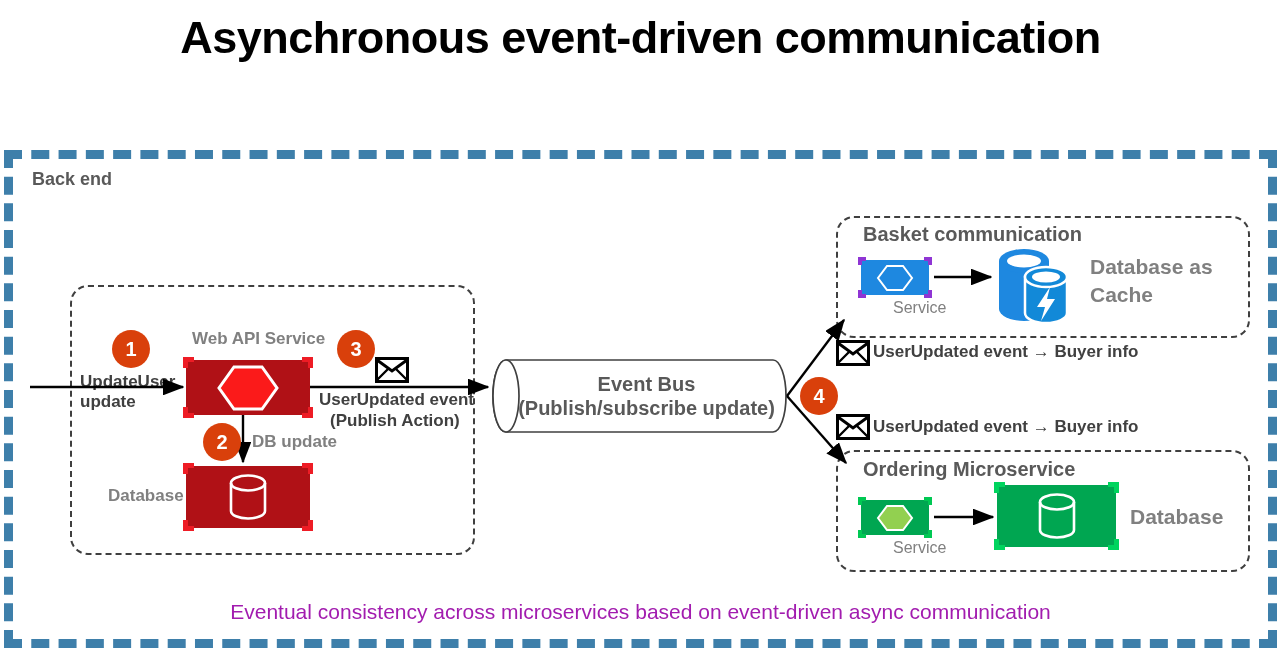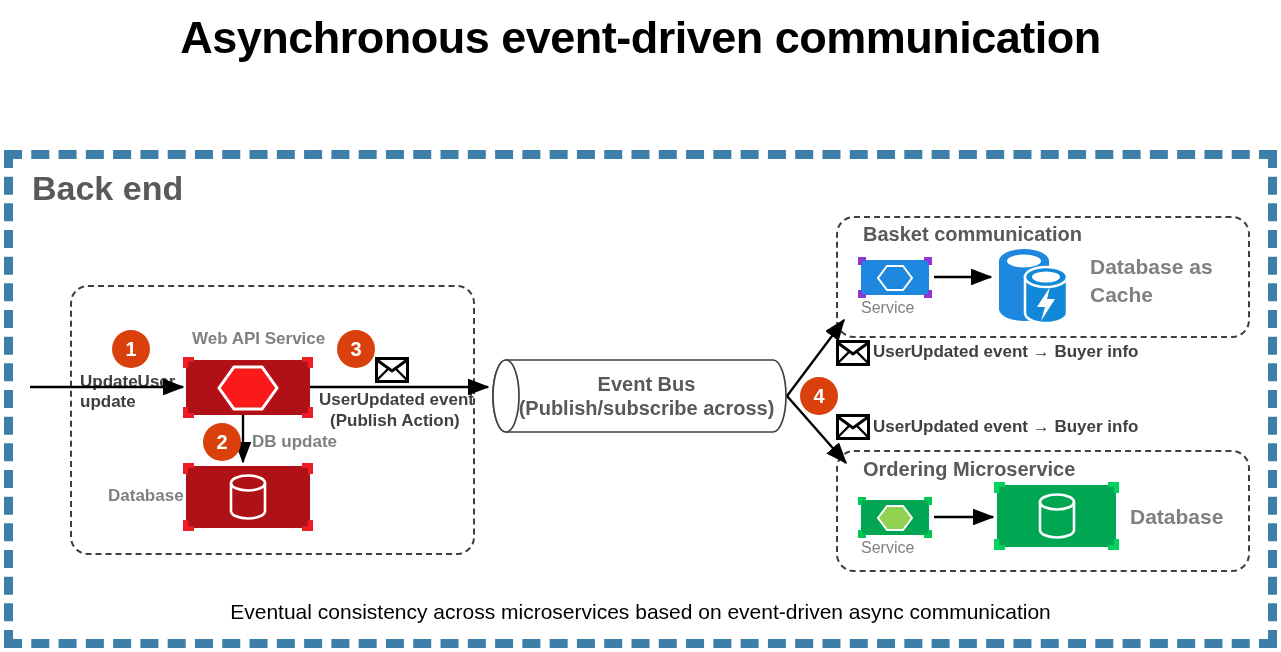--- a/index.html
+++ b/index.html
@@ -21,21 +21,21 @@
     font-size:38px;font-weight:normal;color:#0d0d0d;line-height:1.05;
   }
 
   
   #backend-frame{
     position:absolute;left:4px;top:150px;width:1273px;height:498px;
     border:9px dashed #3e7faa;box-sizing:border-box;
   }
   #backend-label{
     position:absolute;left:32px;top:169px;
-    font-size:34px;font-weight:bold;color:#595959;
+    font-size:18px;font-weight:bold;color:#595959;
   }
 
   
   .ms-box{
     position:absolute;border:2px dashed #3f3f3f;border-radius:18px;
     box-sizing:border-box;background:transparent;
   }
   .ms-title{
     position:absolute;font-size:20px;font-weight:bold;color:#595959;
     white-space:nowrap;
@@ -76,21 +76,21 @@
   #ordering-svc-tile{left:861px;top:500px;width:68px;height:35px;background:#00a651;}
   #ordering-svc-tile .bracket{border-color:#00c853;width:8px;height:8px;border-width:4px !important;}
   #ordering-svc-tile svg{position:absolute;left:50%;top:50%;transform:translate(-50%,-50%);}
 
   
   #ordering-db-tile{left:997px;top:485px;width:119px;height:62px;background:#00a651;}
   #ordering-db-tile .bracket{border-color:#00d45e;}
   #ordering-db-tile svg{position:absolute;left:50%;top:50%;transform:translate(-50%,-50%);}
 
   .tile-caption{
-    position:absolute;font-size:16px;color:#808080;white-space:nowrap;
+    position:absolute;font-size:16px;color:#808080;white-space:nowrap;margin-left:32px;
   }
 
   
   .lbl-bold{
     position:absolute;font-size:17px;font-weight:bold;color:#404040;
     line-height:1.16;white-space:nowrap;
   }
   .lbl-plain{
     position:absolute;font-size:17px;font-weight:bold;color:#808080;
     line-height:1.15;white-space:nowrap;
@@ -107,21 +107,21 @@
 
   
   .envelope{position:absolute;width:34px;height:26px;}
 
   
   #arrows{position:absolute;left:0;top:0;width:1281px;height:652px;pointer-events:none;}
 
   
   #bottom-caption{
     position:absolute;left:0;top:600px;width:1281px;text-align:center;
-    font-size:21px;color:#000000;
+    font-size:21px;color:#a21caf;
   }
 </style>
 </head>
 <body>
 
 <div class="page">
 
   <div id="title">Asynchronous event-driven communication</div>
 
   <div id="backend-frame"></div>
@@ -154,21 +154,21 @@
     </svg>
   </div>
 
   <div id="eventbus">
     <svg width="295" height="76" viewBox="0 0 295 76">
       <path d="M14,2 L281,2 A13,36 0 0 1 281,74 L14,74 A13,36 0 0 1 14,2 Z" fill="#ffffff" stroke="#404040" stroke-width="1.7"></path>
       <ellipse cx="14" cy="38" rx="13" ry="36" fill="#ffffff" stroke="#404040" stroke-width="1.7"></ellipse>
     </svg>
     <div class="bus-text">
       <span>Event Bus</span>
-      <span>(Publish/subscribe across)</span>
+      <span>(Publish/subscribe update)</span>
     </div>
   </div>
 
   <div class="ms-box" id="basket-box" style="left:836px;top:216px;width:414px;height:122px;"></div>
   <div class="ms-title" style="left:863px;top:223px;">Basket communication</div>
 
   <div class="tile" id="basket-svc-tile">
     <span class="bracket bk-tl"></span>
     <span class="bracket bk-tr"></span>
     <span class="bracket bk-bl"></span>

